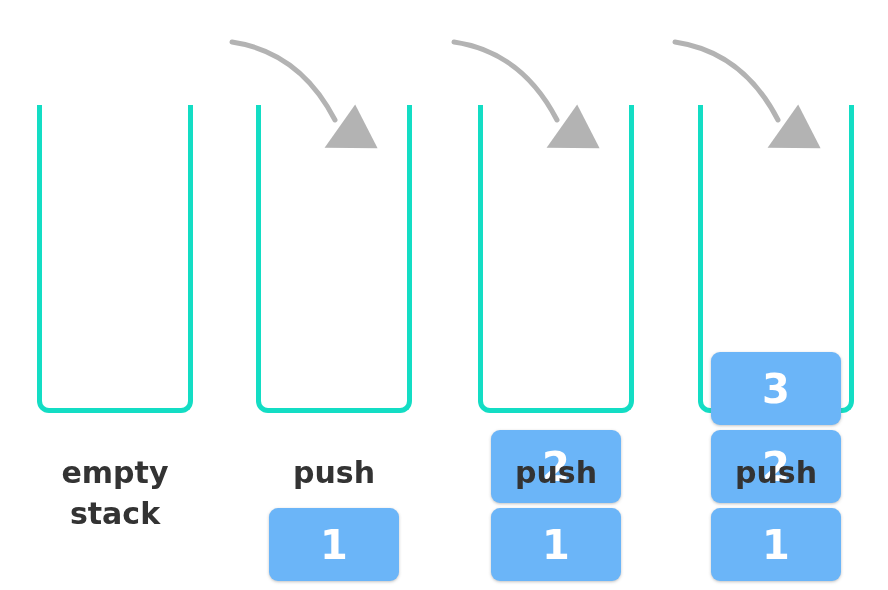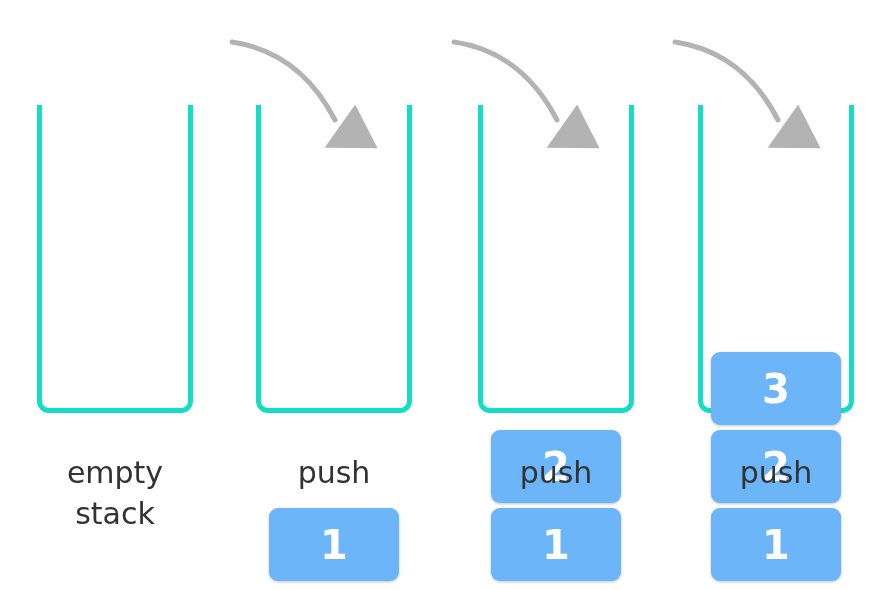--- a/index.html
+++ b/index.html
@@ -83,21 +83,21 @@
   }
 
   
   .caption {
     position: absolute;
     top: 452px;
     width: 100%;
     text-align: center;
     color: var(--labelc);
     font-size: 30px;
-    font-weight: normal;
+    font-weight: bold;
     line-height: 1.38;
     white-space: pre-line;
   }
 </style>
 </head>
 <body>
 
 <div id="canvas">
   <svg class="arrow-svg" viewBox="0 0 888 590" xmlns="http://www.w3.org/2000/svg">
     <defs>

